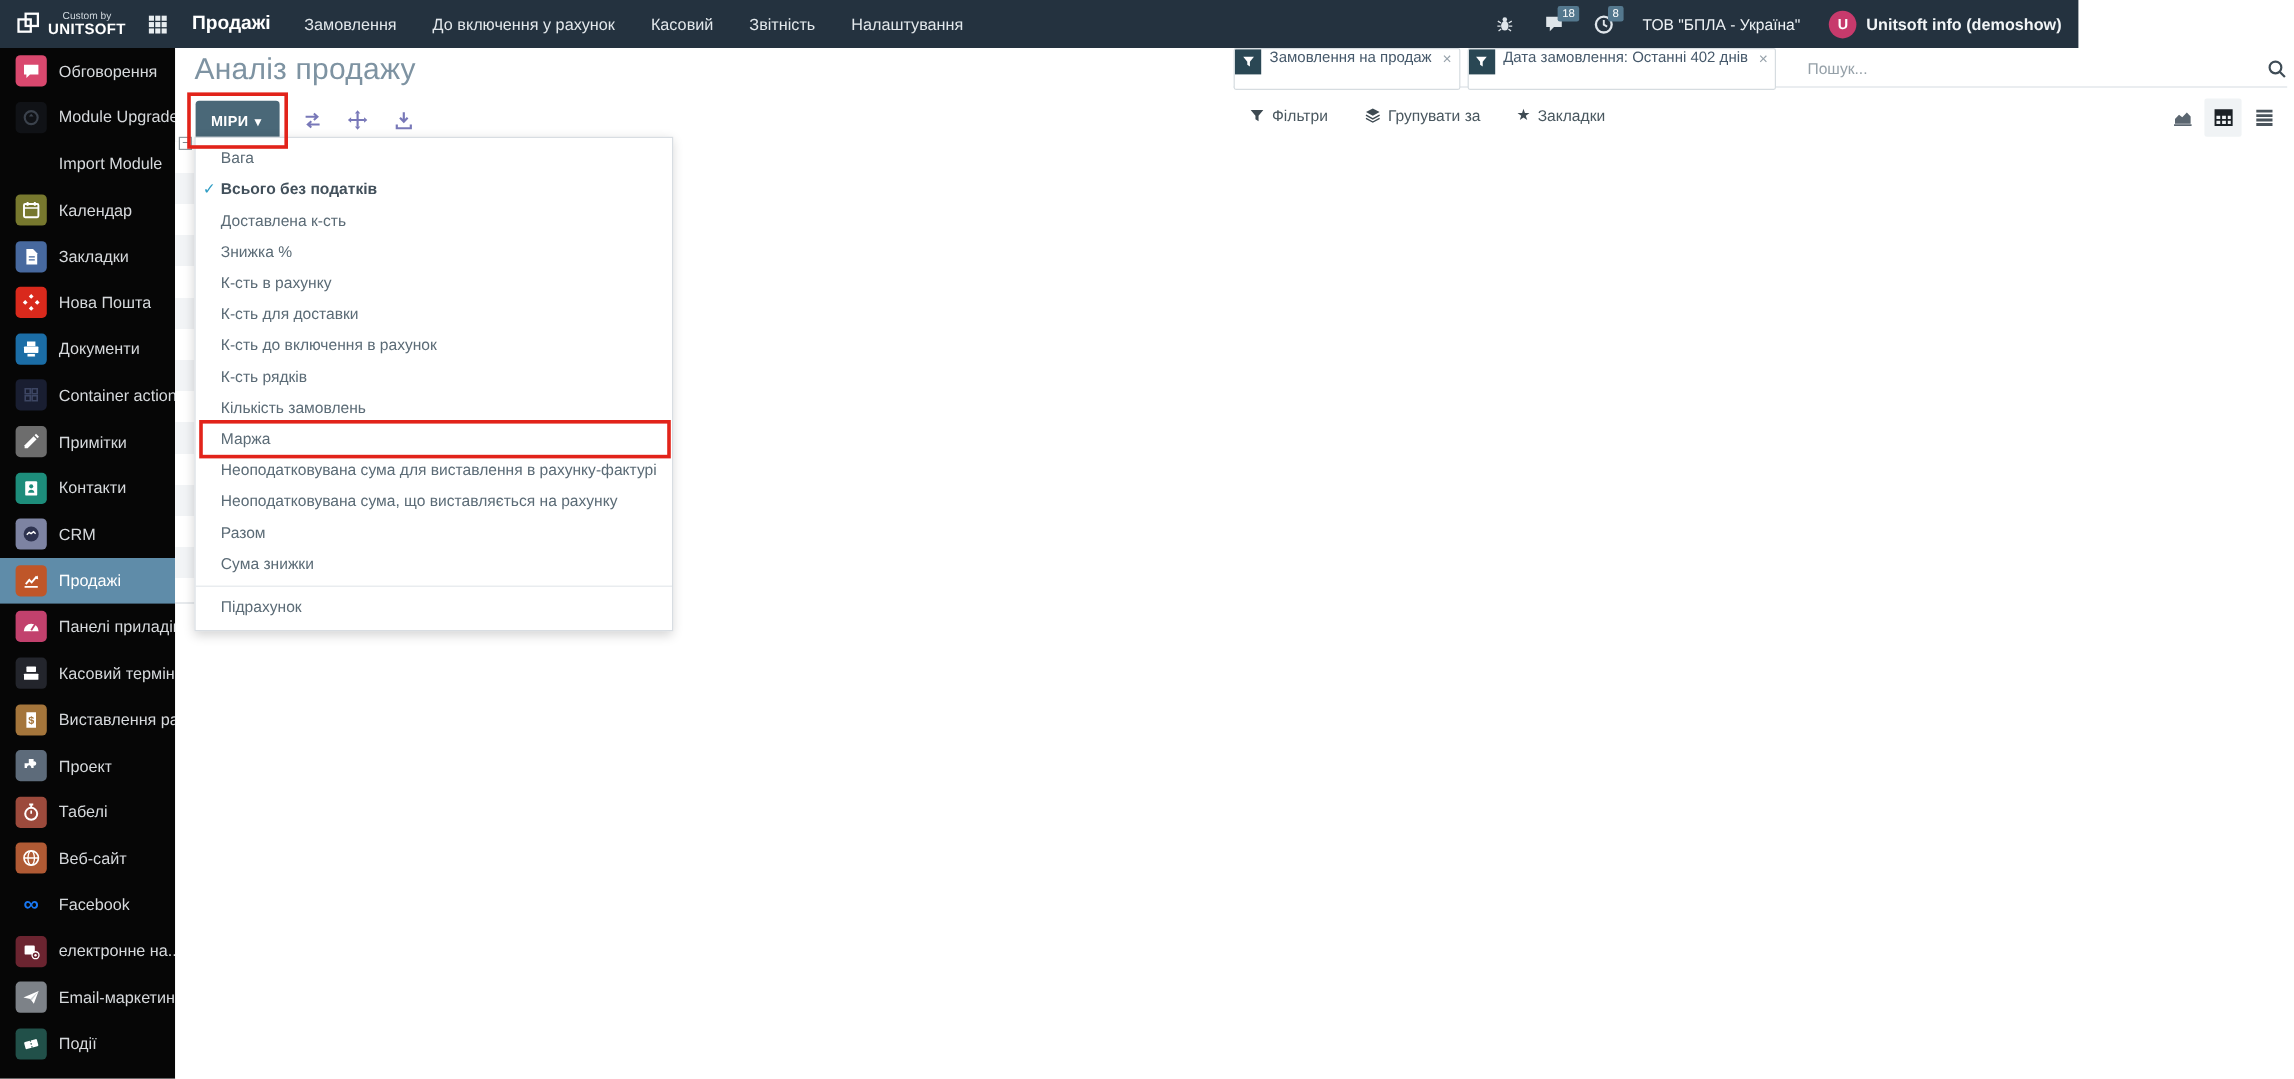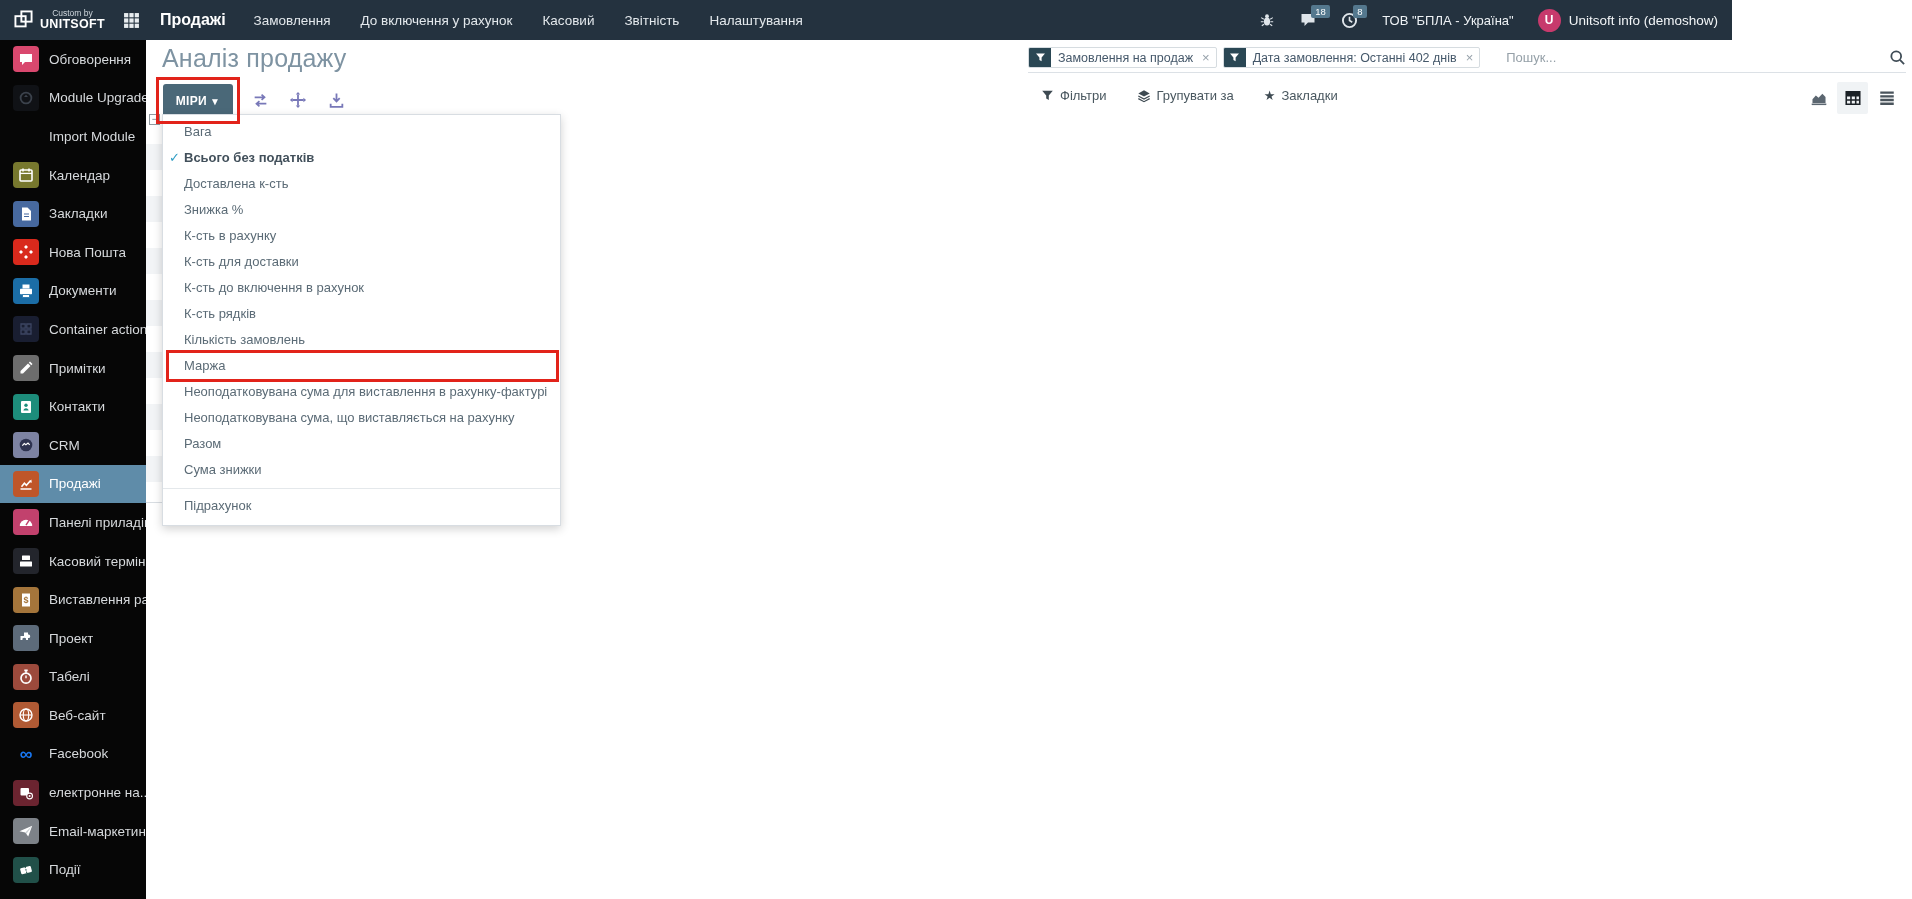--- a/index.html
+++ b/index.html
@@ -19,42 +19,42 @@
   .tb-menu { display:flex; align-items:center; gap:30px; }
   .tb-menu-item { font-size:13.5px; color:#e3e8ec; cursor:pointer; white-space:nowrap; }
   .tb-right { margin-left:auto; display:flex; align-items:center; gap:24px; }
   .tb-ico { position:relative; display:flex; align-items:center; cursor:pointer; }
   .tb-badge { position:absolute; top:-7px; left:12px; background:#54788e; color:#fff;
     font-size:9.5px; padding:1px 4px; border-radius:2px; line-height:1.2; }
   .tb-company { font-size:13px; color:#eef2f5; white-space:nowrap; cursor:pointer; }
   .tb-user { display:flex; align-items:center; gap:8px; cursor:pointer; }
   .avatar { width:23px; height:23px; border-radius:50%; background:#c73a6c; color:#fff;
     font-size:12px; font-weight:bold; display:flex; align-items:center; justify-content:center; }
-  .tb-username { font-size:13.5px; color:#f2f5f7; white-space:nowrap; }
+  .tb-username { font-size:13.5px; color:#f2f5f7; white-space:nowrap;font-weight:bold; }
 
   
   .sidebar { position:absolute; left:0; top:40px; width:146px; height:859px;
     background:#060606; overflow:hidden; }
   .sb-item { height:38.6px; display:flex; align-items:center; padding-left:13px; gap:10px;
     cursor:pointer; }
   .sb-item.active { background:#5f8ca9; }
   .sb-icon { width:26px; height:26px; border-radius:4px; flex:0 0 26px;
     display:flex; align-items:center; justify-content:center; }
   .sb-label { font-size:13.5px; color:#d6d9dc; white-space:nowrap; overflow:hidden; }
   .sb-item.active .sb-label { color:#fff; }
 
   
   .content { position:absolute; left:146px; top:40px; width:1766px; height:859px; background:#fff; }
   .page-title { position:absolute; left:16px; top:4px; font-size:25px; font-weight:400;
     color:#7e93a2; letter-spacing:.2px; }
 
   
   .search-bar { position:absolute; right:6px; top:5px; width:878px; height:28px;
     display:flex; align-items:center; border-bottom:1px solid #dce1e6; padding-bottom:2px; }
-  .facet { display:inline-flex; align-items:center; height:21px; border:1px solid #d6dce0;
+  .facet { display:inline-flex; align-items:flex-start; height:35px; border:1px solid #d6dce0;
     border-radius:2px; margin-right:6px; background:#fff; overflow:hidden; }
   .facet-chip { width:22px; height:21px; background:#2a4754; display:flex;
     align-items:center; justify-content:center; }
   .facet-label { font-size:12.5px; color:#45586a; padding:0 7px; white-space:nowrap; }
   .facet-x { font-size:13px; color:#96a1aa; padding:0 6px 0 2px; cursor:pointer; }
   .search-placeholder { font-size:13px; color:#95a0a8; margin-left:20px; }
   .search-spacer { flex:1; }
   .search-mag { display:flex; align-items:center; cursor:pointer; }
 
   

